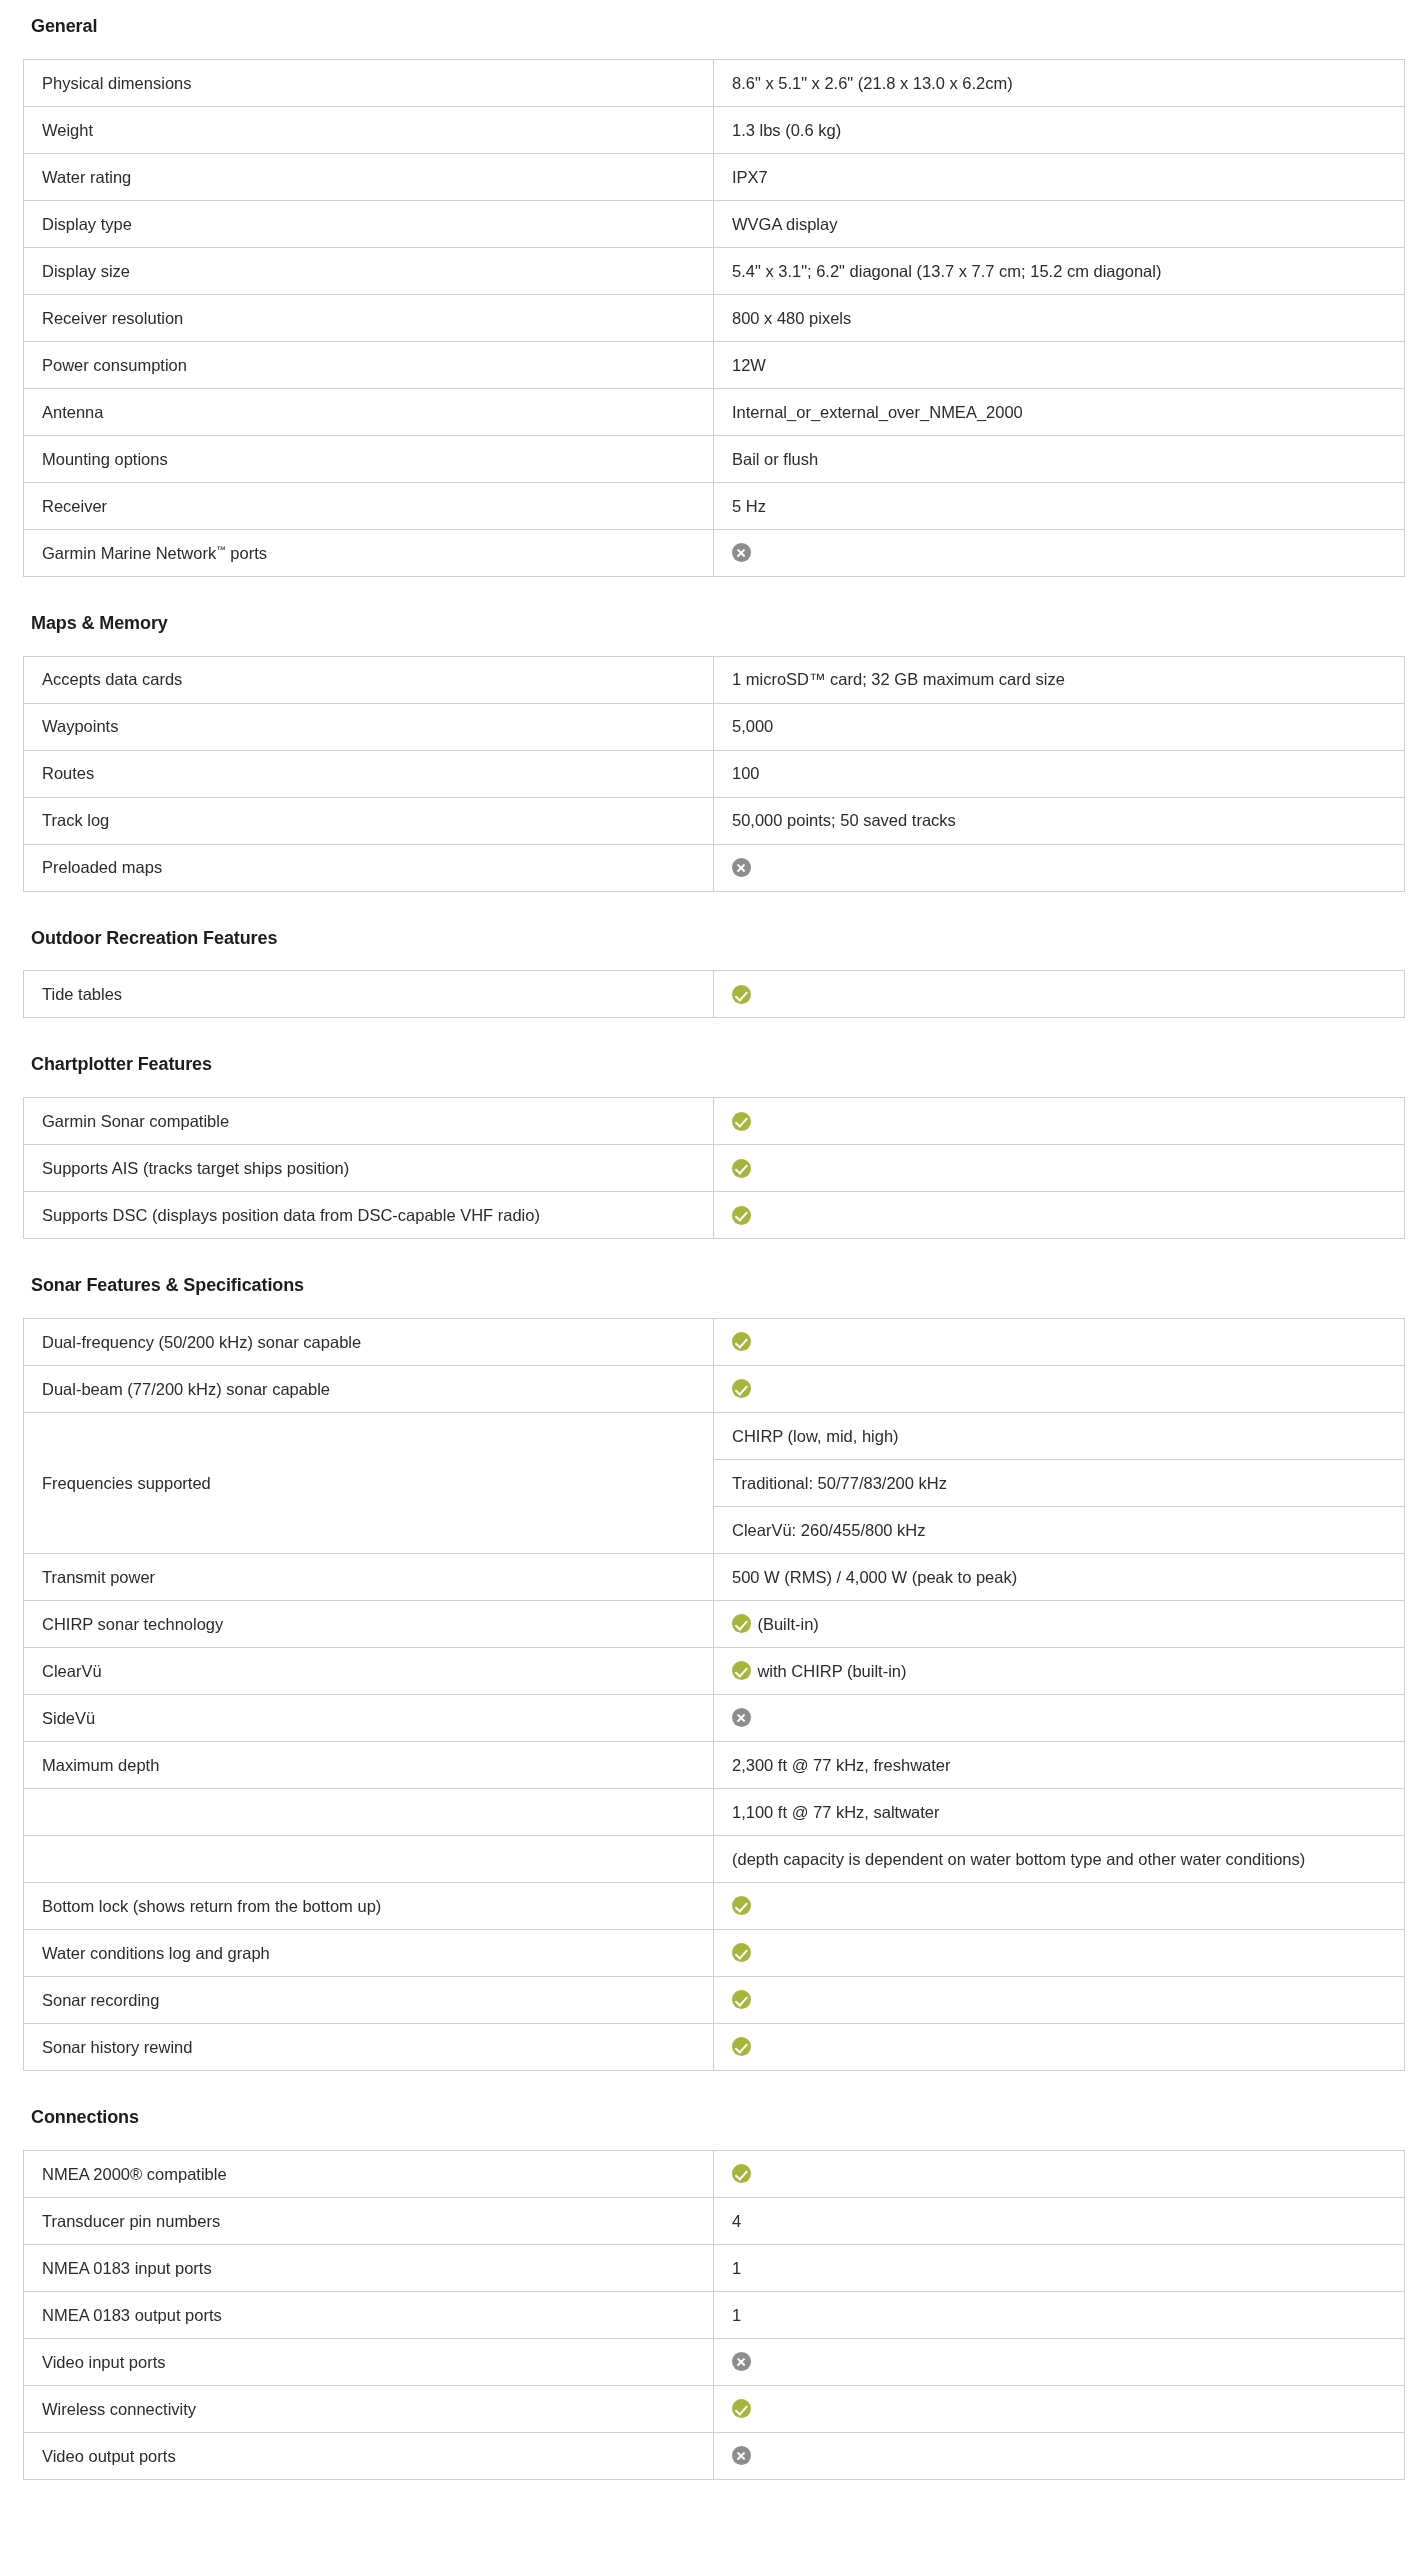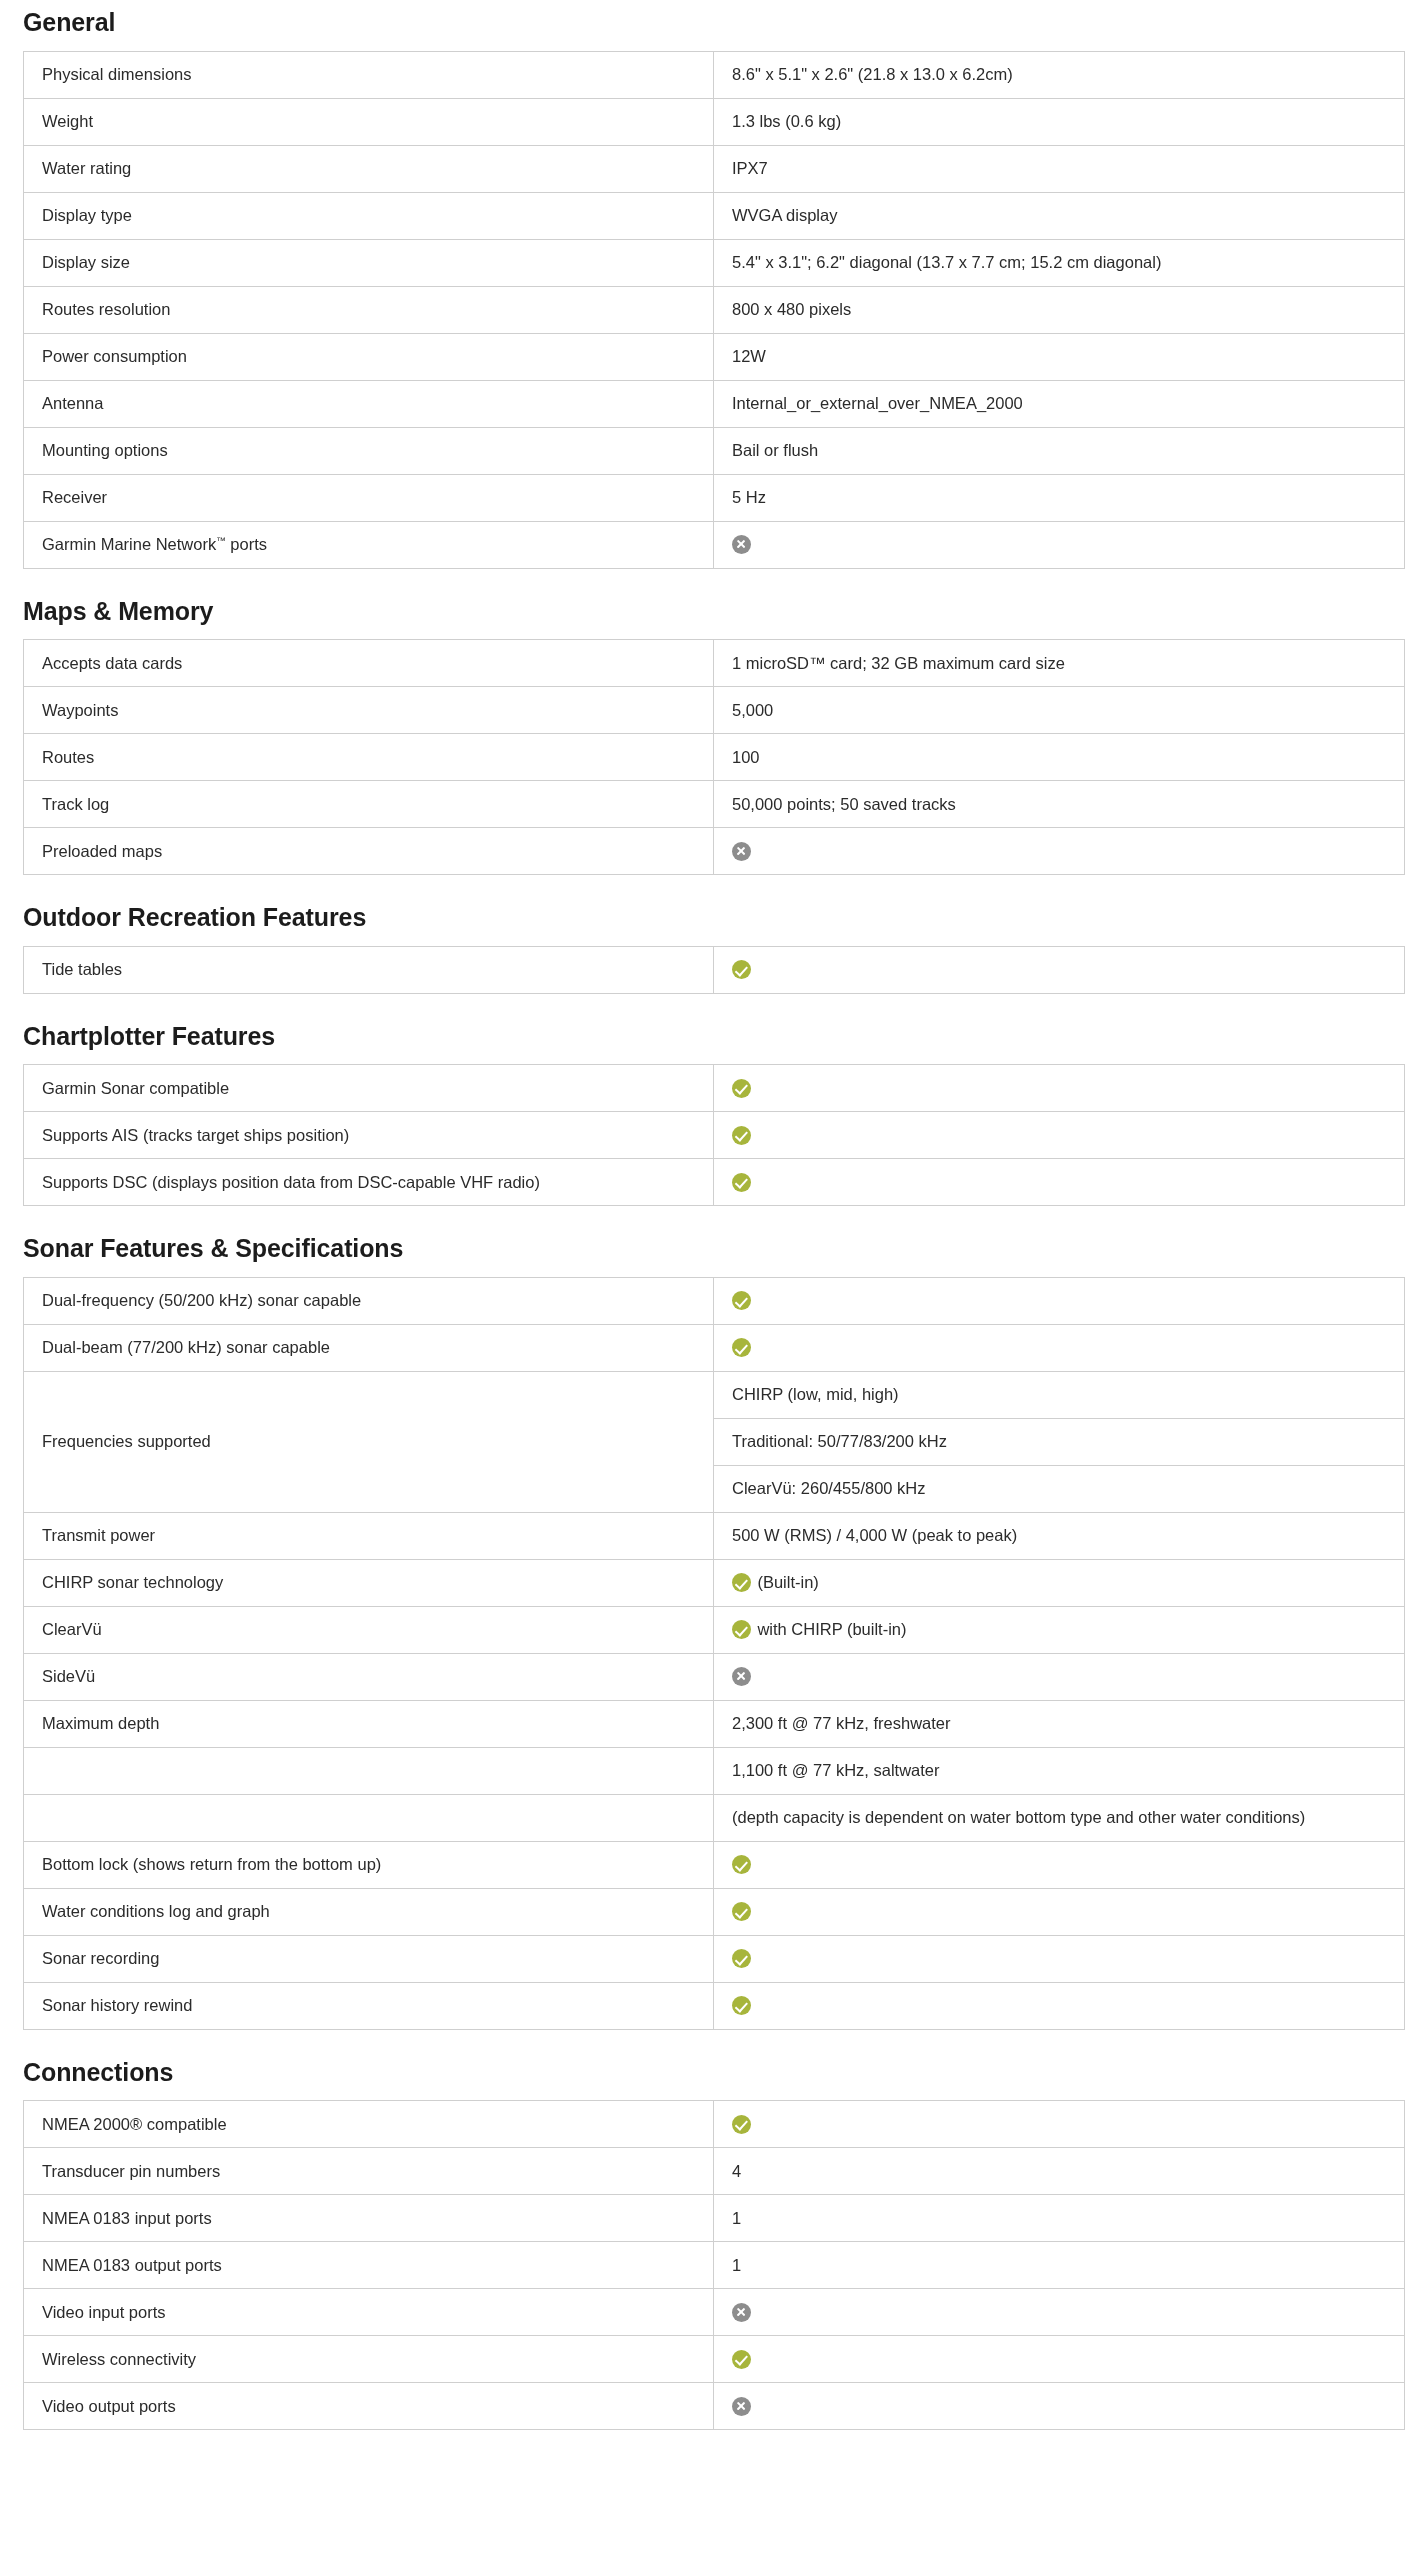--- a/index.html
+++ b/index.html
@@ -15,25 +15,25 @@
     -webkit-font-smoothing: antialiased;
   }
   .page {
     width: 1428px;
     padding: 0 23px 25.4px 23px;
   }
   .spec-section {
     margin: 0;
   }
   .section-heading {
-    font-size: 25px;
+    font-size: 18px;
     font-weight: 700;
     color: #1c1c1c;
     letter-spacing: -0.1px;
-    margin: 0;
+    margin: 8px;
     padding: 29px 0 14px 0;
     line-height: 1.1;
   }
   .spec-section:first-child .section-heading {
     padding-top: 9px;
   }
   table.spec-table {
     width: 1381px;
     border-collapse: collapse;
     border: 0.6px solid #cfcfcf;
@@ -156,21 +156,21 @@
           </tr>
           <tr>
             <td class="label-cell"><span>Display size</span></td>
             <td class="value-cell">
               <div class="val-wrap">
                 <span>5.4" x 3.1"; 6.2" diagonal (13.7 x 7.7 cm; 15.2 cm diagonal)</span>
               </div>
             </td>
           </tr>
           <tr>
-            <td class="label-cell"><span>Routes resolution</span></td>
+            <td class="label-cell"><span>Receiver resolution</span></td>
             <td class="value-cell">
               <div class="val-wrap">
                 <span>800 x 480 pixels</span>
               </div>
             </td>
           </tr>
           <tr>
             <td class="label-cell"><span>Power consumption</span></td>
             <td class="value-cell">
               <div class="val-wrap">

